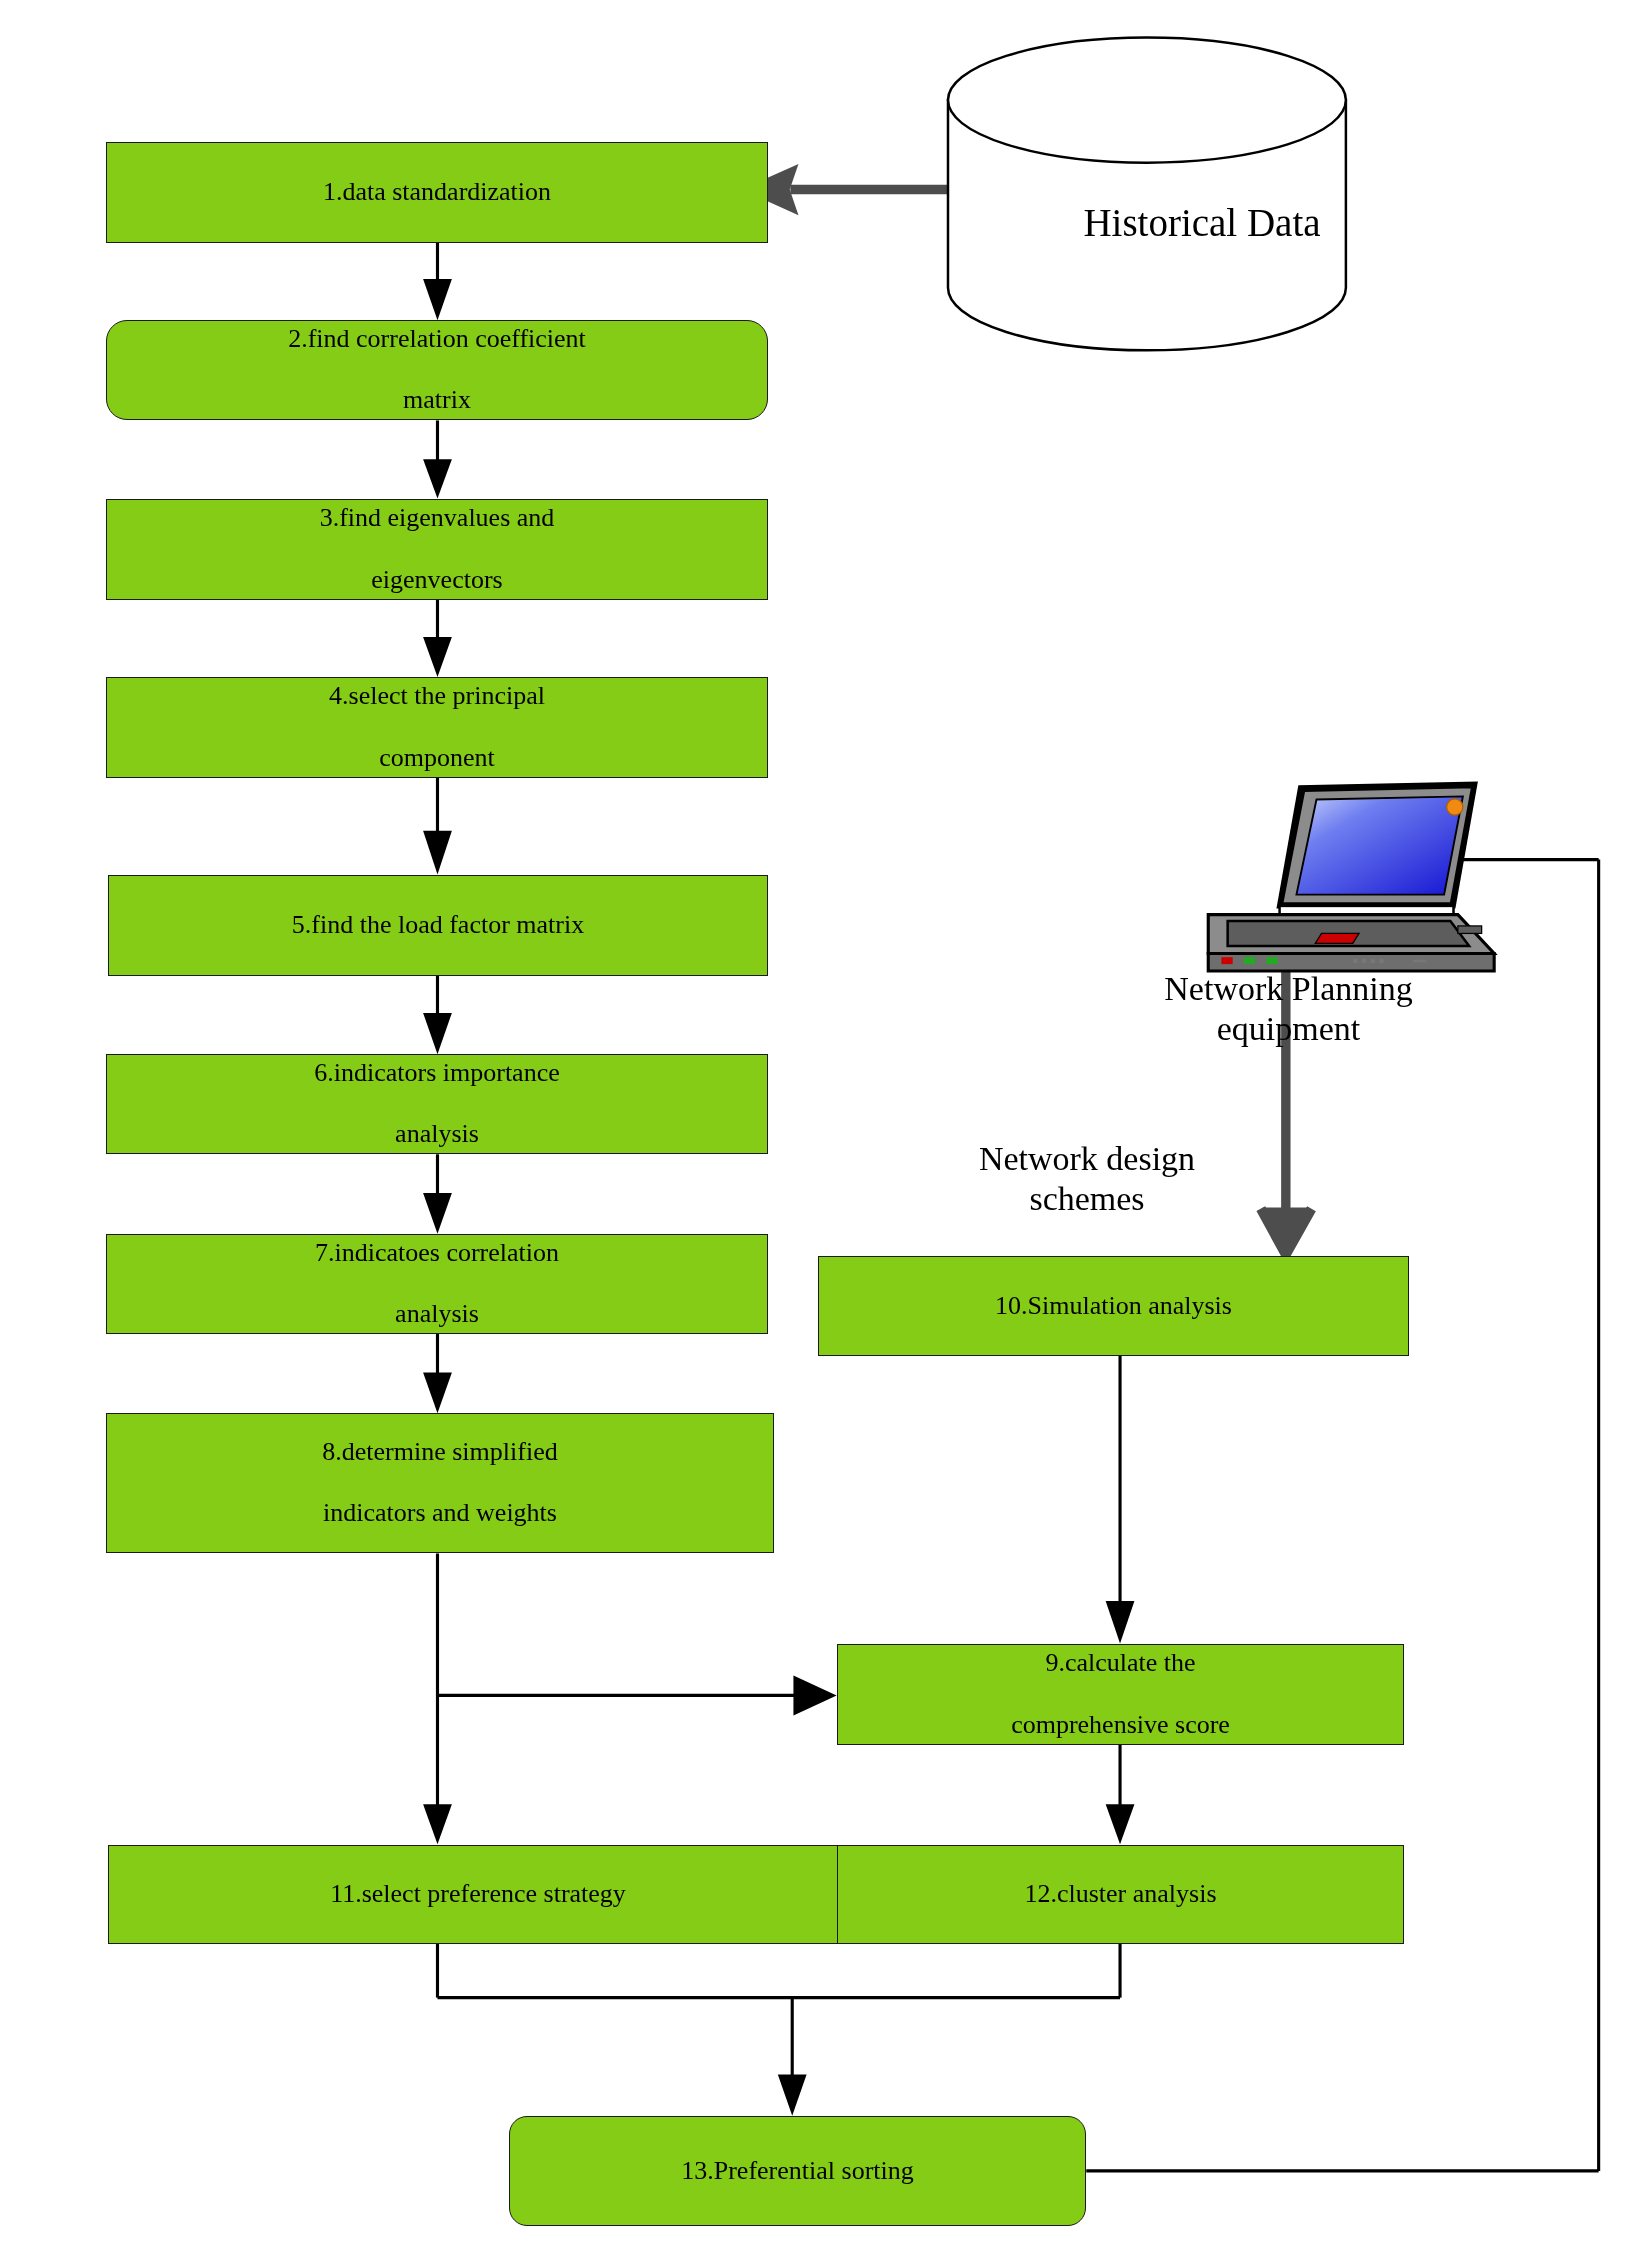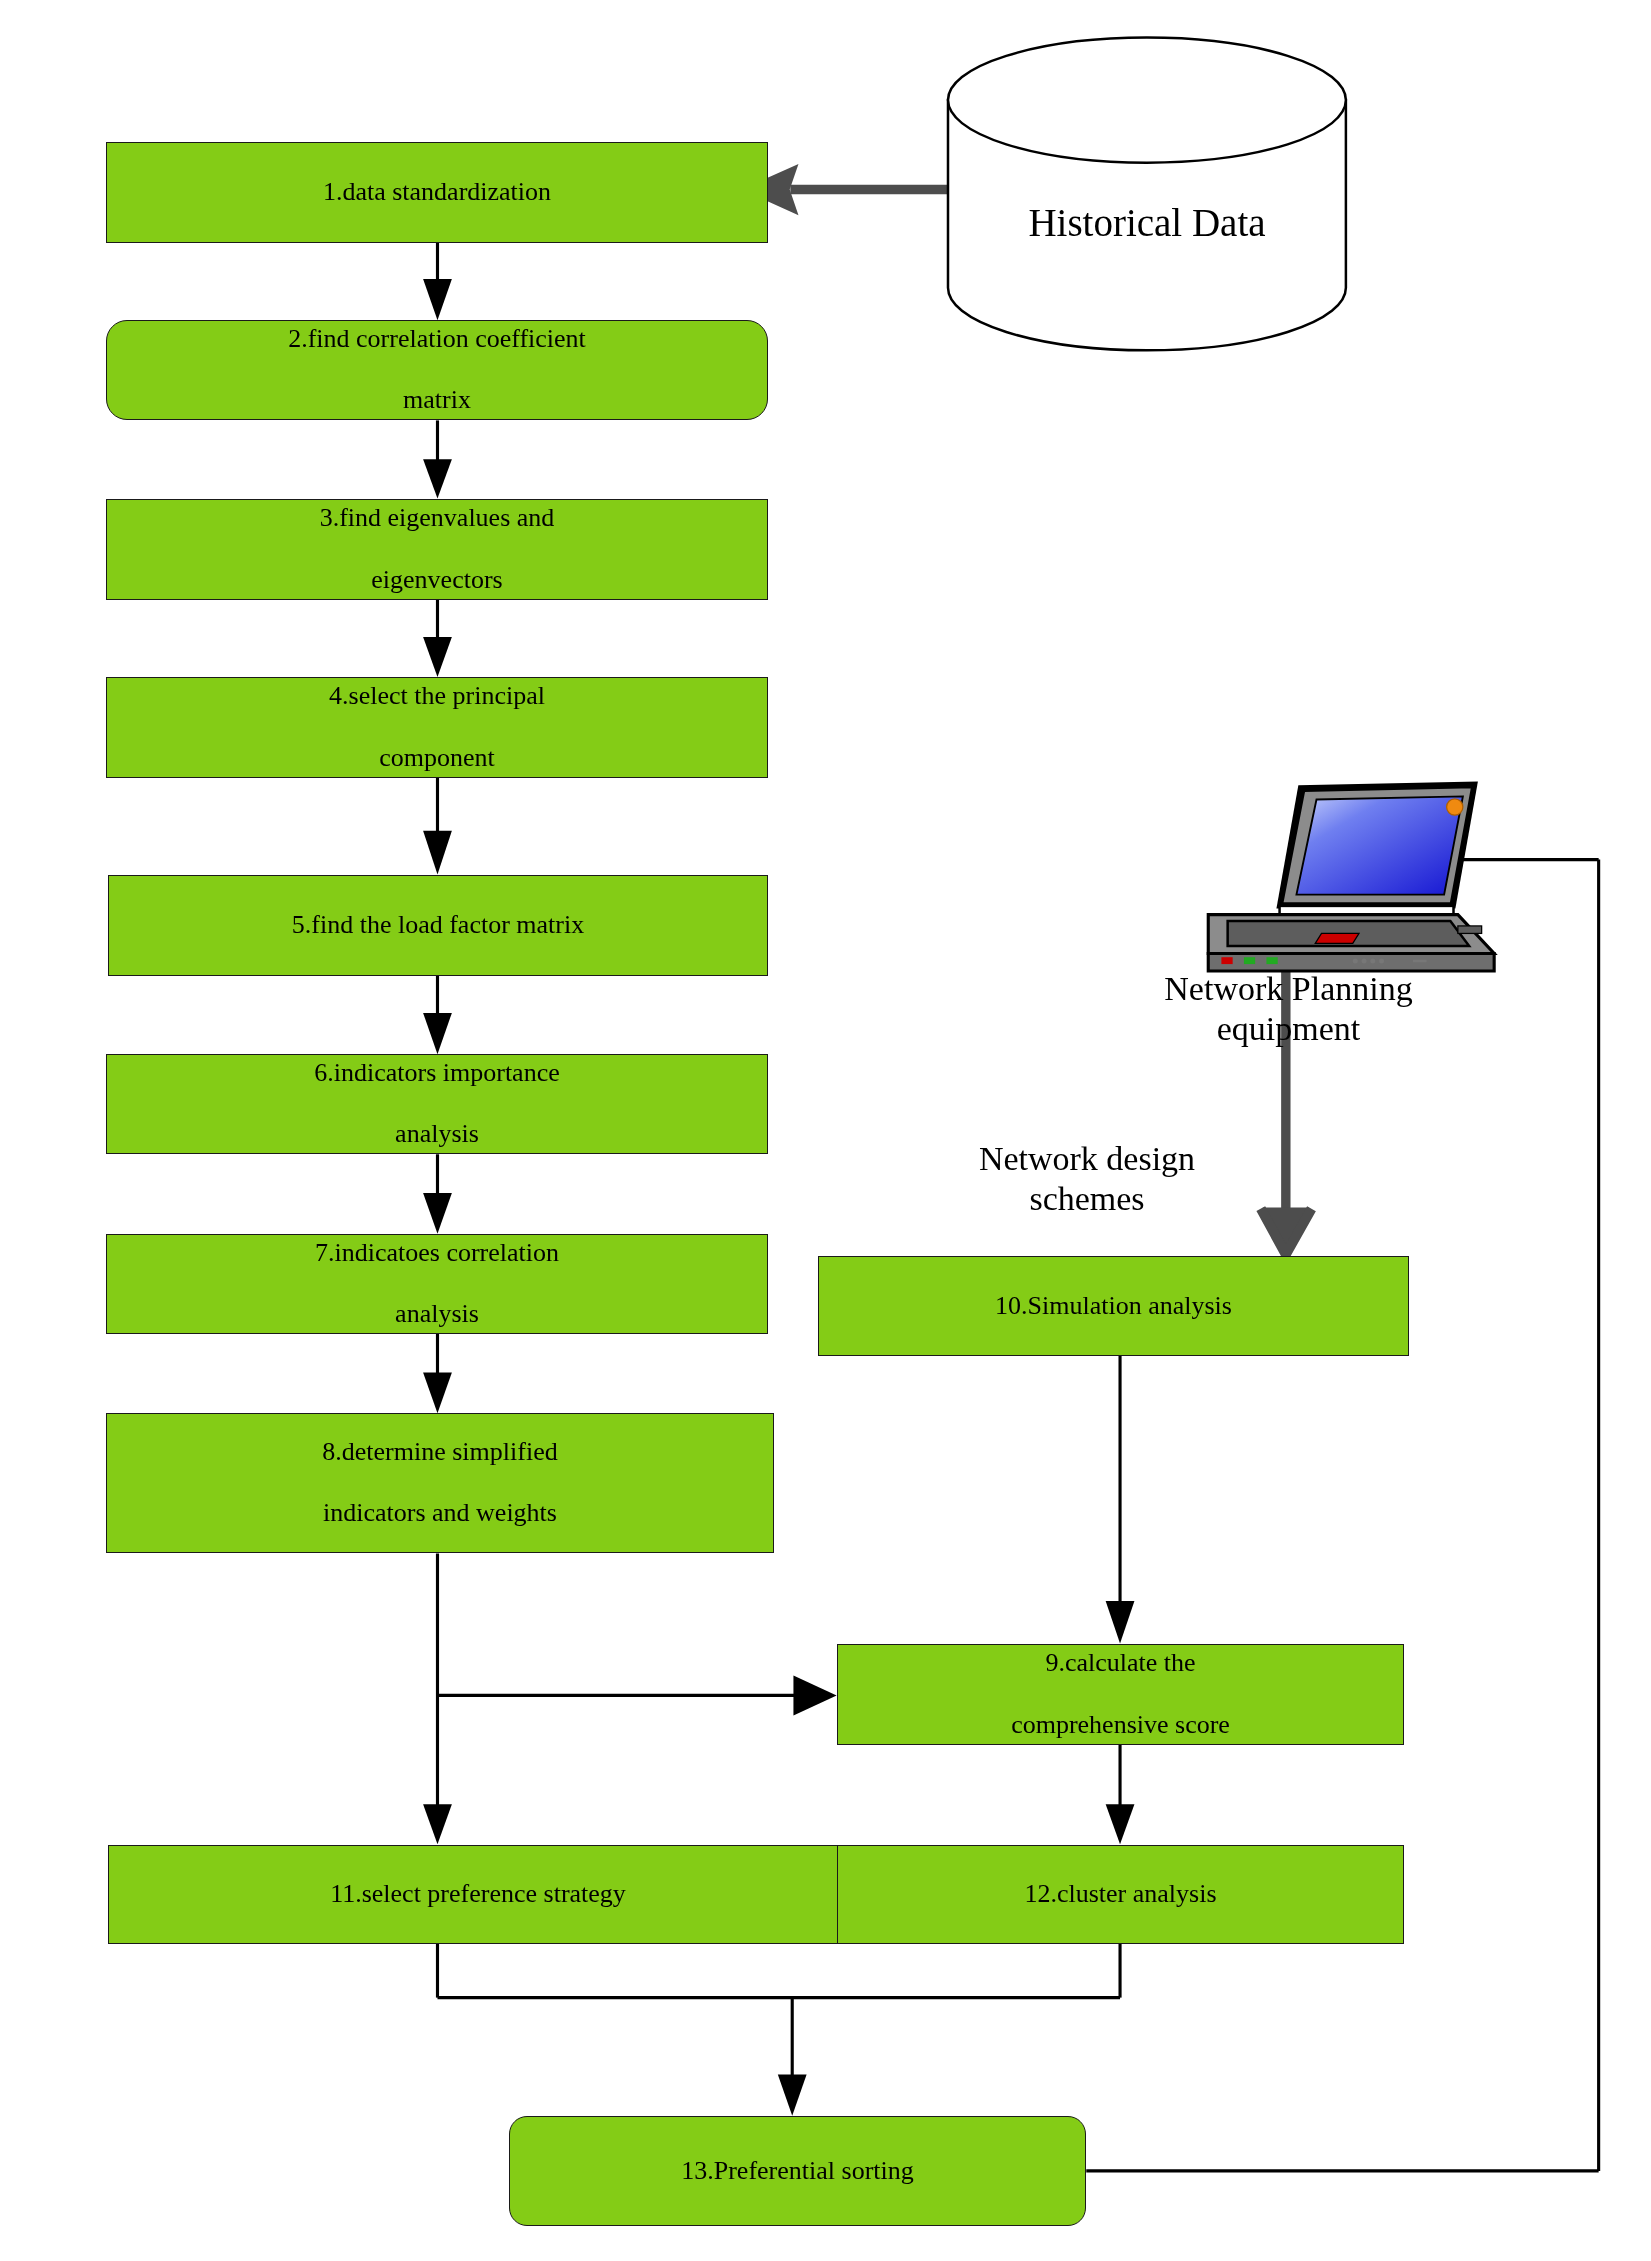--- a/index.html
+++ b/index.html
@@ -137,21 +137,21 @@
       <rect x="2024" y="1530" width="18" height="11" fill="#22aa22"></rect>
       <circle cx="2166" cy="1536" r="4" fill="#777"></circle>
       <circle cx="2180" cy="1536" r="4" fill="#777"></circle>
       <circle cx="2194" cy="1536" r="4" fill="#777"></circle>
       <circle cx="2208" cy="1536" r="4" fill="#777"></circle>
       <rect x="2258" y="1534" width="22" height="4" fill="#777"></rect>
       <rect x="2330" y="1480" width="38" height="12" fill="#5d5d5d" stroke="#000" stroke-width="2"></rect>
     </g>
   </svg>
 
-  <div class="cyl-label" style="left:947px;top:200px;">Historical Data</div>
+  <div class="cyl-label" style="left:1002px;top:200px;">Historical Data</div>
 
   <div class="box" style="left:106px;top:142px;width:662px;height:101px;">
     <span>1.data standardization</span>
   </div>
 
   <div class="box" style="left:106px;top:320px;width:662px;height:100px;border-radius:21px;">
     <span>
       <span>2.find correlation coefficient</span><br>
       <span>matrix</span>
     </span>

